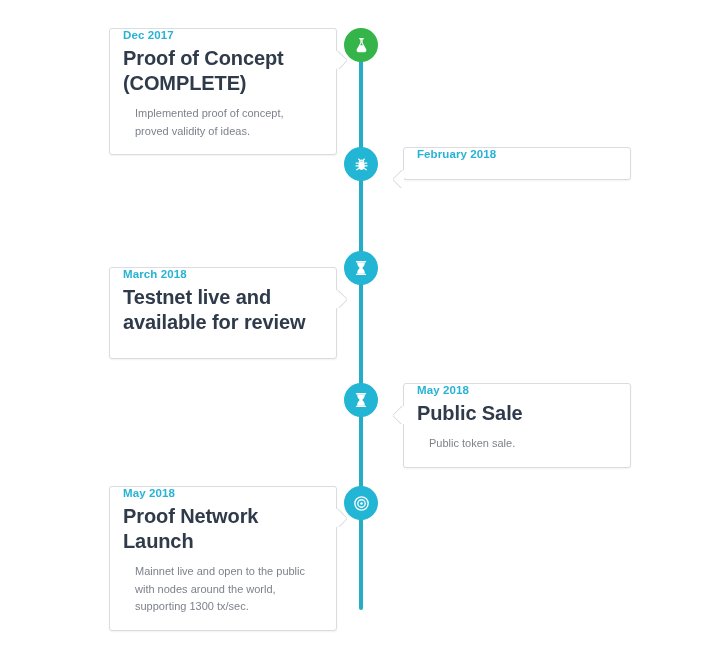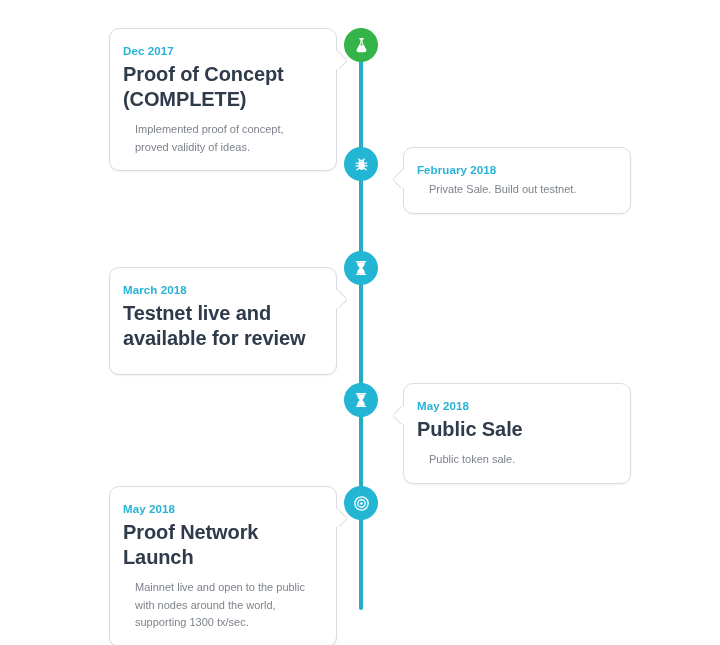--- a/index.html
+++ b/index.html
@@ -46,22 +46,22 @@
   .entry {
     position: absolute;
     left: 0;
     width: 720px;
   }
 
   .card {
     position: absolute;
     background: #ffffff;
     border: 1px solid #d9dce1;
-    border-radius: 10px;
-    padding: 16px 16px 14px 13px;
+    border-radius: 3px;
+    padding: 0 16px 14px 13px;
     box-shadow: 0 1px 2px rgba(0,0,0,0.055);
   }
   .card.left  { left: 109px; width: 228px; }
   .card.right { left: 403px; width: 228px; }
 
   
   .notch {
     position: absolute;
     top: 22px;
     width: 11px;
@@ -134,21 +134,20 @@
           <rect x="9.2" y="2.4" width="5.6" height="1.5" rx="0.5"></rect>
         </svg>
       </span>
     </div>
   </div>
 
   <div class="entry" style="top:147px;">
     <div class="card right" style="top:0;">
       <div class="notch"></div>
       <div class="card-date">February 2018</div>
-      <div class="card-desc">Private Sale. Build out testnet.</div>
     </div>
     <div class="marker" style="left:344px; top:0; background:#22b5d4;">
       <span>
         <svg width="19" height="19" viewBox="0 0 24 24" fill="none" stroke="#ffffff" stroke-width="1.7" stroke-linecap="round">
           <path d="M8.5 5.2L10 7"></path>
           <path d="M15.5 5.2L14 7"></path>
           <ellipse cx="12" cy="13.4" rx="4.1" ry="5.4" fill="#ffffff" stroke="none"></ellipse>
           <path d="M9.2 8.4c.5-1.2 1.6-2 2.8-2s2.3.8 2.8 2" stroke="#ffffff" stroke-width="1.5"></path>
           <path d="M7.9 10.2H5.3M7.9 13.7H5.0M8.3 17.1L6.0 18.6"></path>
           <path d="M16.1 10.2h2.6M16.1 13.7h2.9M15.7 17.1l2.3 1.5"></path>

